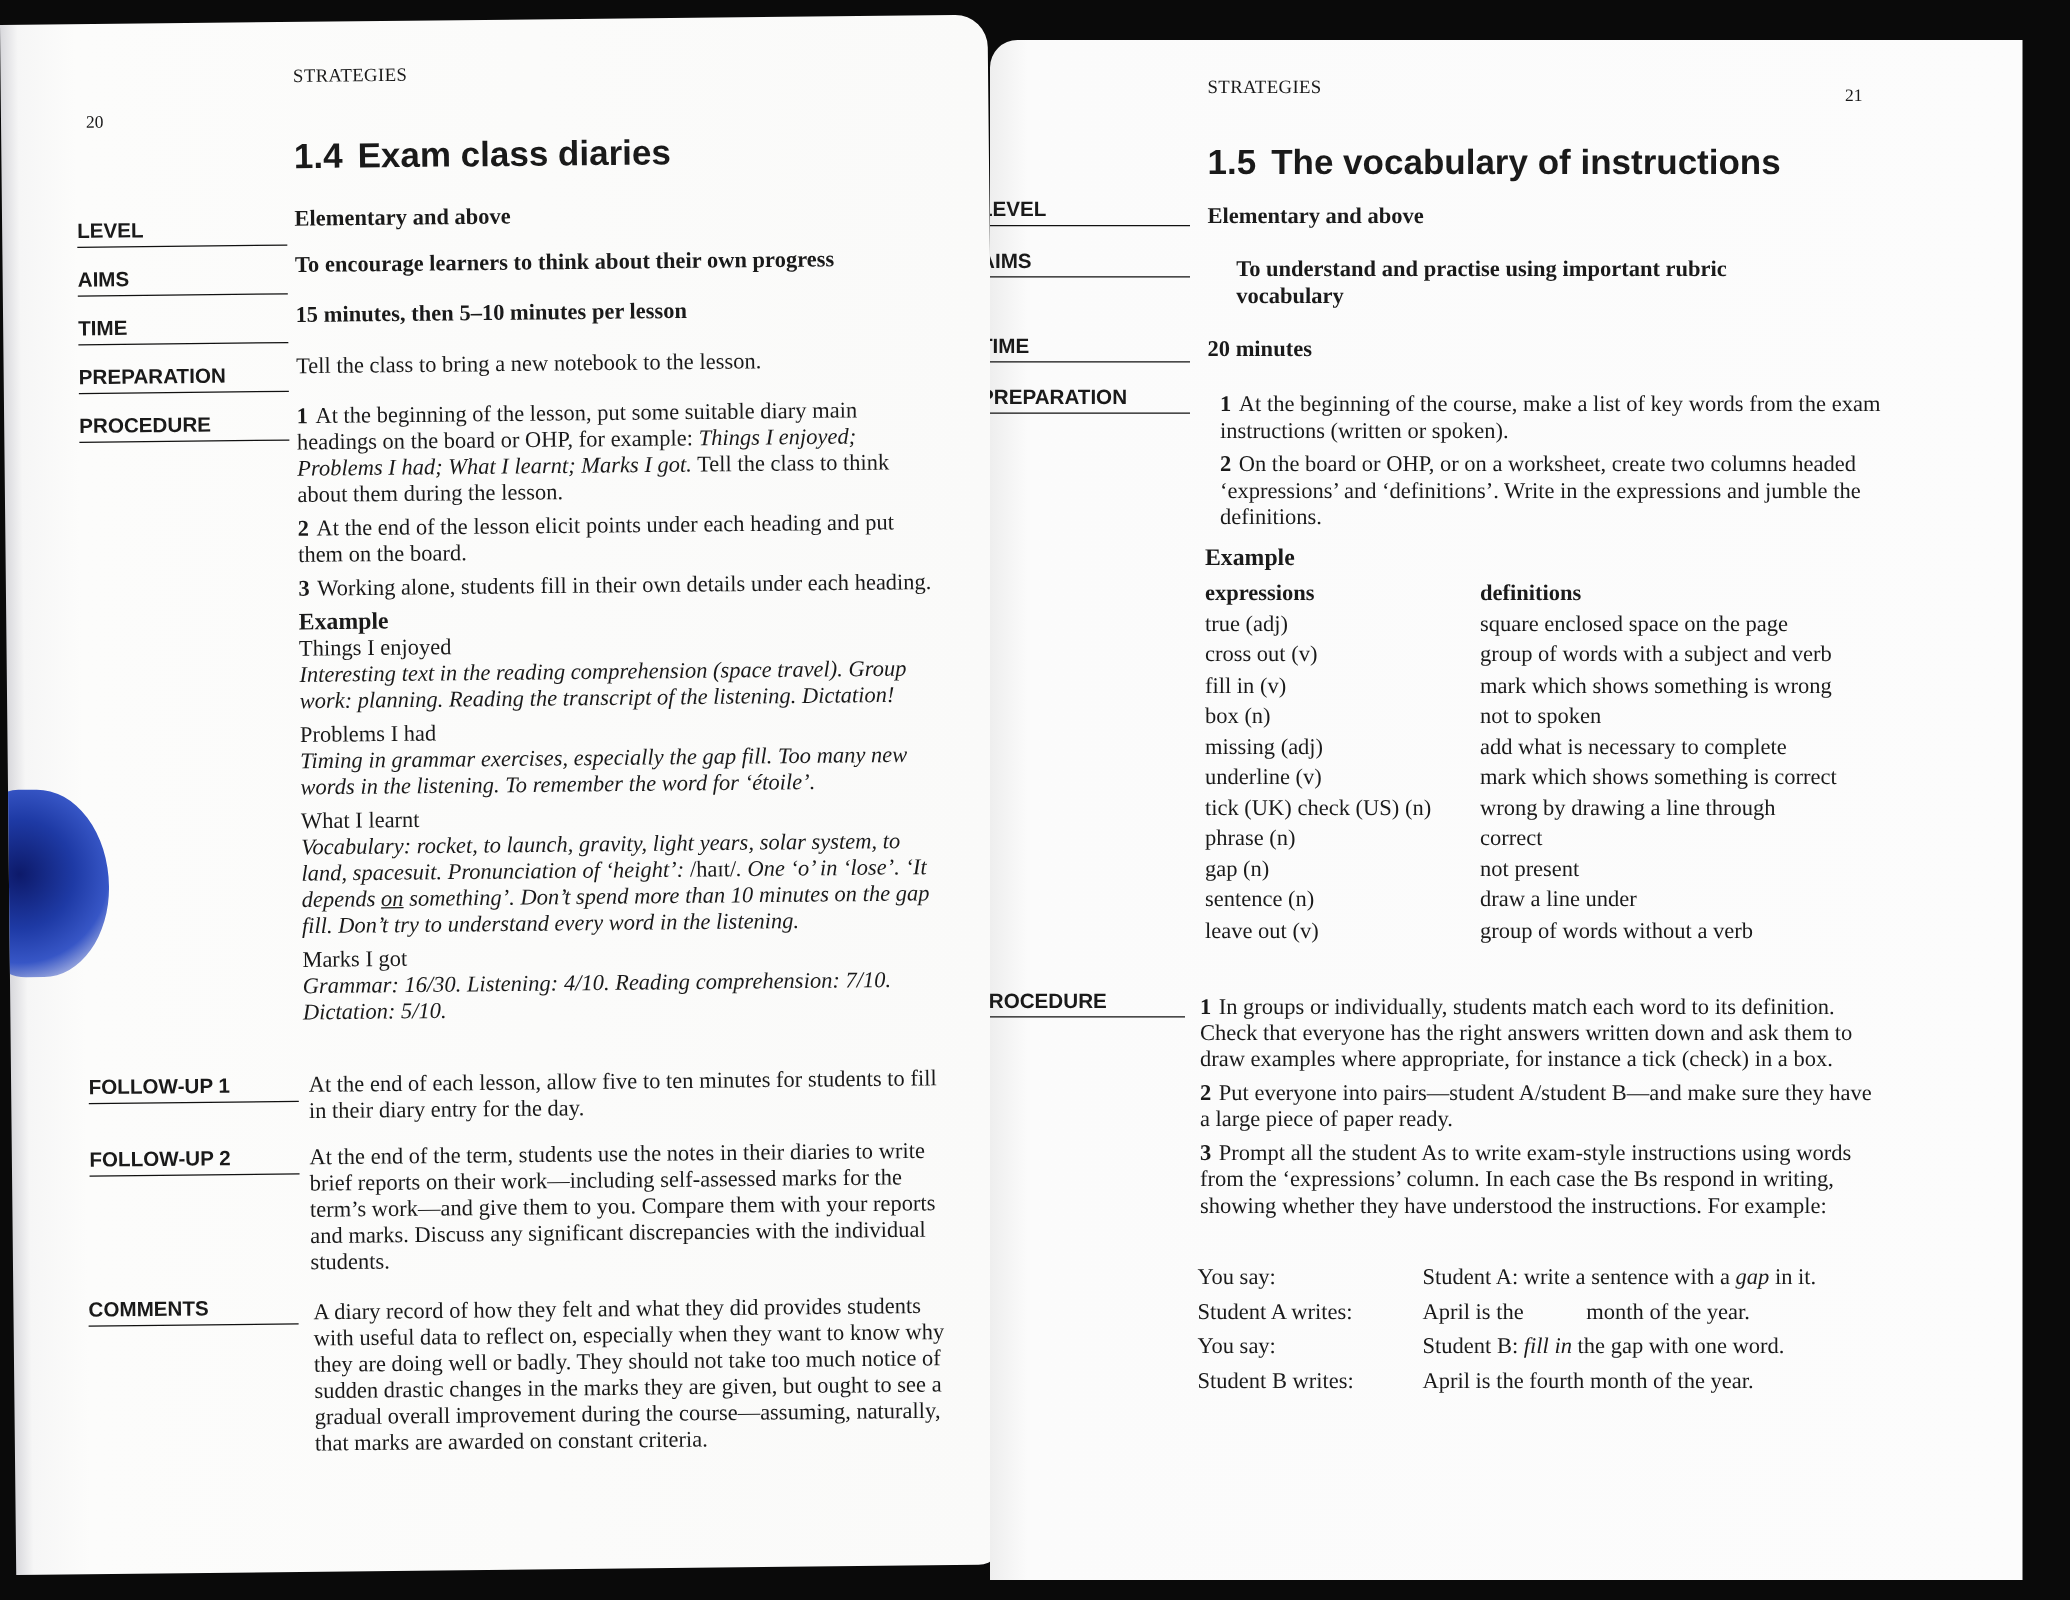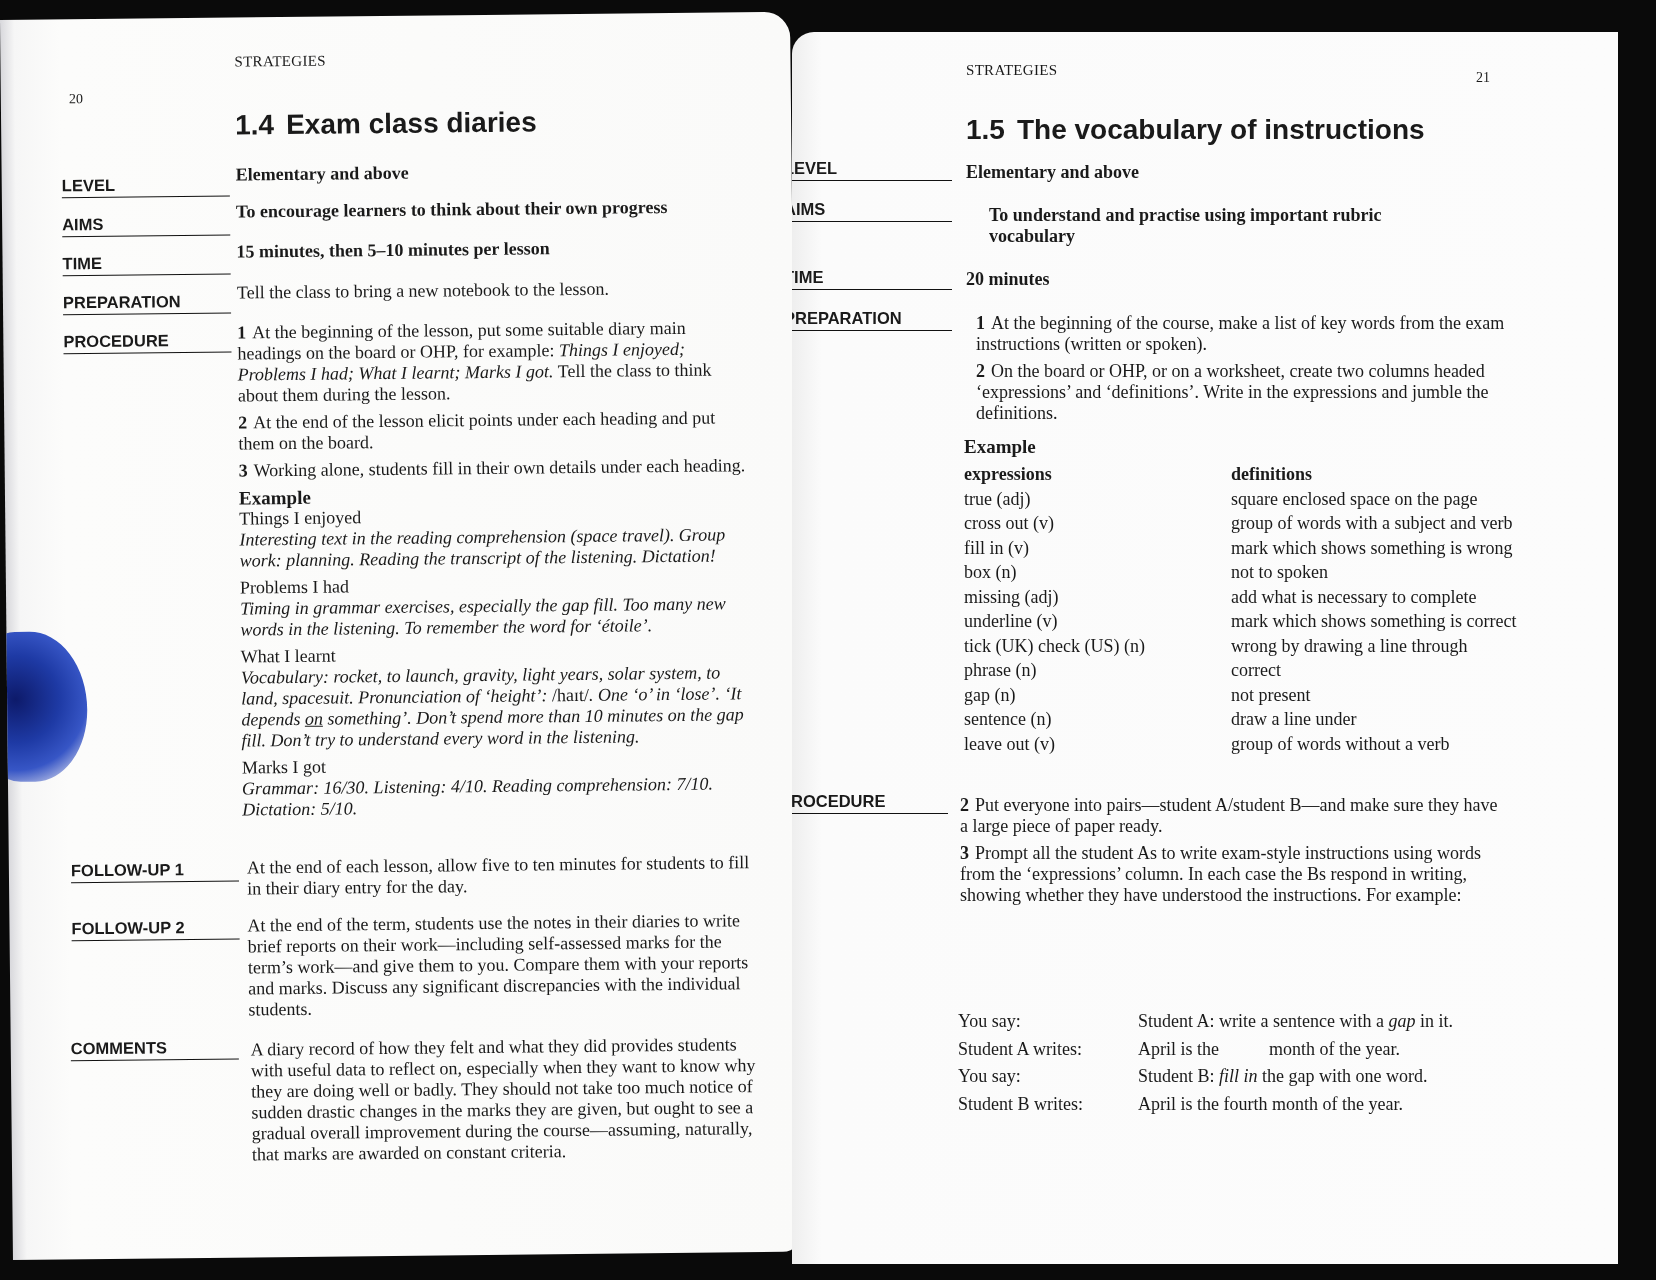--- a/index.html
+++ b/index.html
@@ -36,21 +36,21 @@
     font-weight: bold; font-size: 16.5px;
     border-bottom: 1.5px solid #111; padding-bottom: 2px;
   }
   .block { position: absolute; font-size: 18px; line-height: 21px; }
   .bold { font-weight: bold; }
   .para { margin: 0 0 6px 0; }
   .para .n { font-weight: bold; margin-right: 6px; }
   .it { font-style: italic; }
   .sub-head { font-weight: bold; font-size: 19px; }
   .vocab { position: absolute; font-size: 18px; line-height: 24.5px; }
-  .vocab .row { display: flex; gap: 47px; }
+  .vocab .row { display: flex; }
   .vocab .c1 { width: 220px; white-space: nowrap; }
   .vocab .c2 { white-space: nowrap; }
   .vocab .hdr { font-weight: bold; }
   .dialog { position: absolute; font-size: 18px; line-height: 27.5px; }
   .dialog .row { display: flex; }
   .dialog .c1 { width: 180px; }
   .stain {
     position: absolute; left: -30px; top: 612px; width: 110px; height: 150px;
     border-radius: 40% 60% 55% 45%;
     background: radial-gradient(circle at 35% 45%, #0d1a6a 0%, #1e3aa5 40%, #3756c6 65%, rgba(90,110,200,0.4) 85%, rgba(255,255,255,0) 100%);
@@ -182,20 +182,21 @@
         </div>
         <div class="row">
           <div class="c1">leave out (v)</div>
           <div class="c2">group of words without a verb</div>
         </div>
       </div>
   </div>
 
   <div class="label" style="left:-12px; top:760px;">PROCEDURE</div>
   <div class="block" style="left:168px; top:763px; width:540px;">
+    <p class="para"><span class="n">1</span><span>In groups or individually, students match each word to its definition. Check that everyone has the right answers written down and ask them to draw examples where appropriate, for instance a tick (check) in a box.</span></p>
     <p class="para"><span class="n">2</span><span>Put everyone into pairs—student A/student B—and make sure they have a large piece of paper ready.</span></p>
     <p class="para"><span class="n">3</span><span>Prompt all the student As to write exam-style instructions using words from the ‘expressions’ column. In each case the Bs respond in writing, showing whether they have understood the instructions. For example:</span></p>
   </div>
 
   <div class="dialog" style="left:166px; top:976px;">
     <div class="row">
       <div class="c1">You say:</div>
       <div><span>Student A: write a sentence with a </span><span class="it">gap</span><span> in it.</span></div>
     </div>
     <div class="row">

